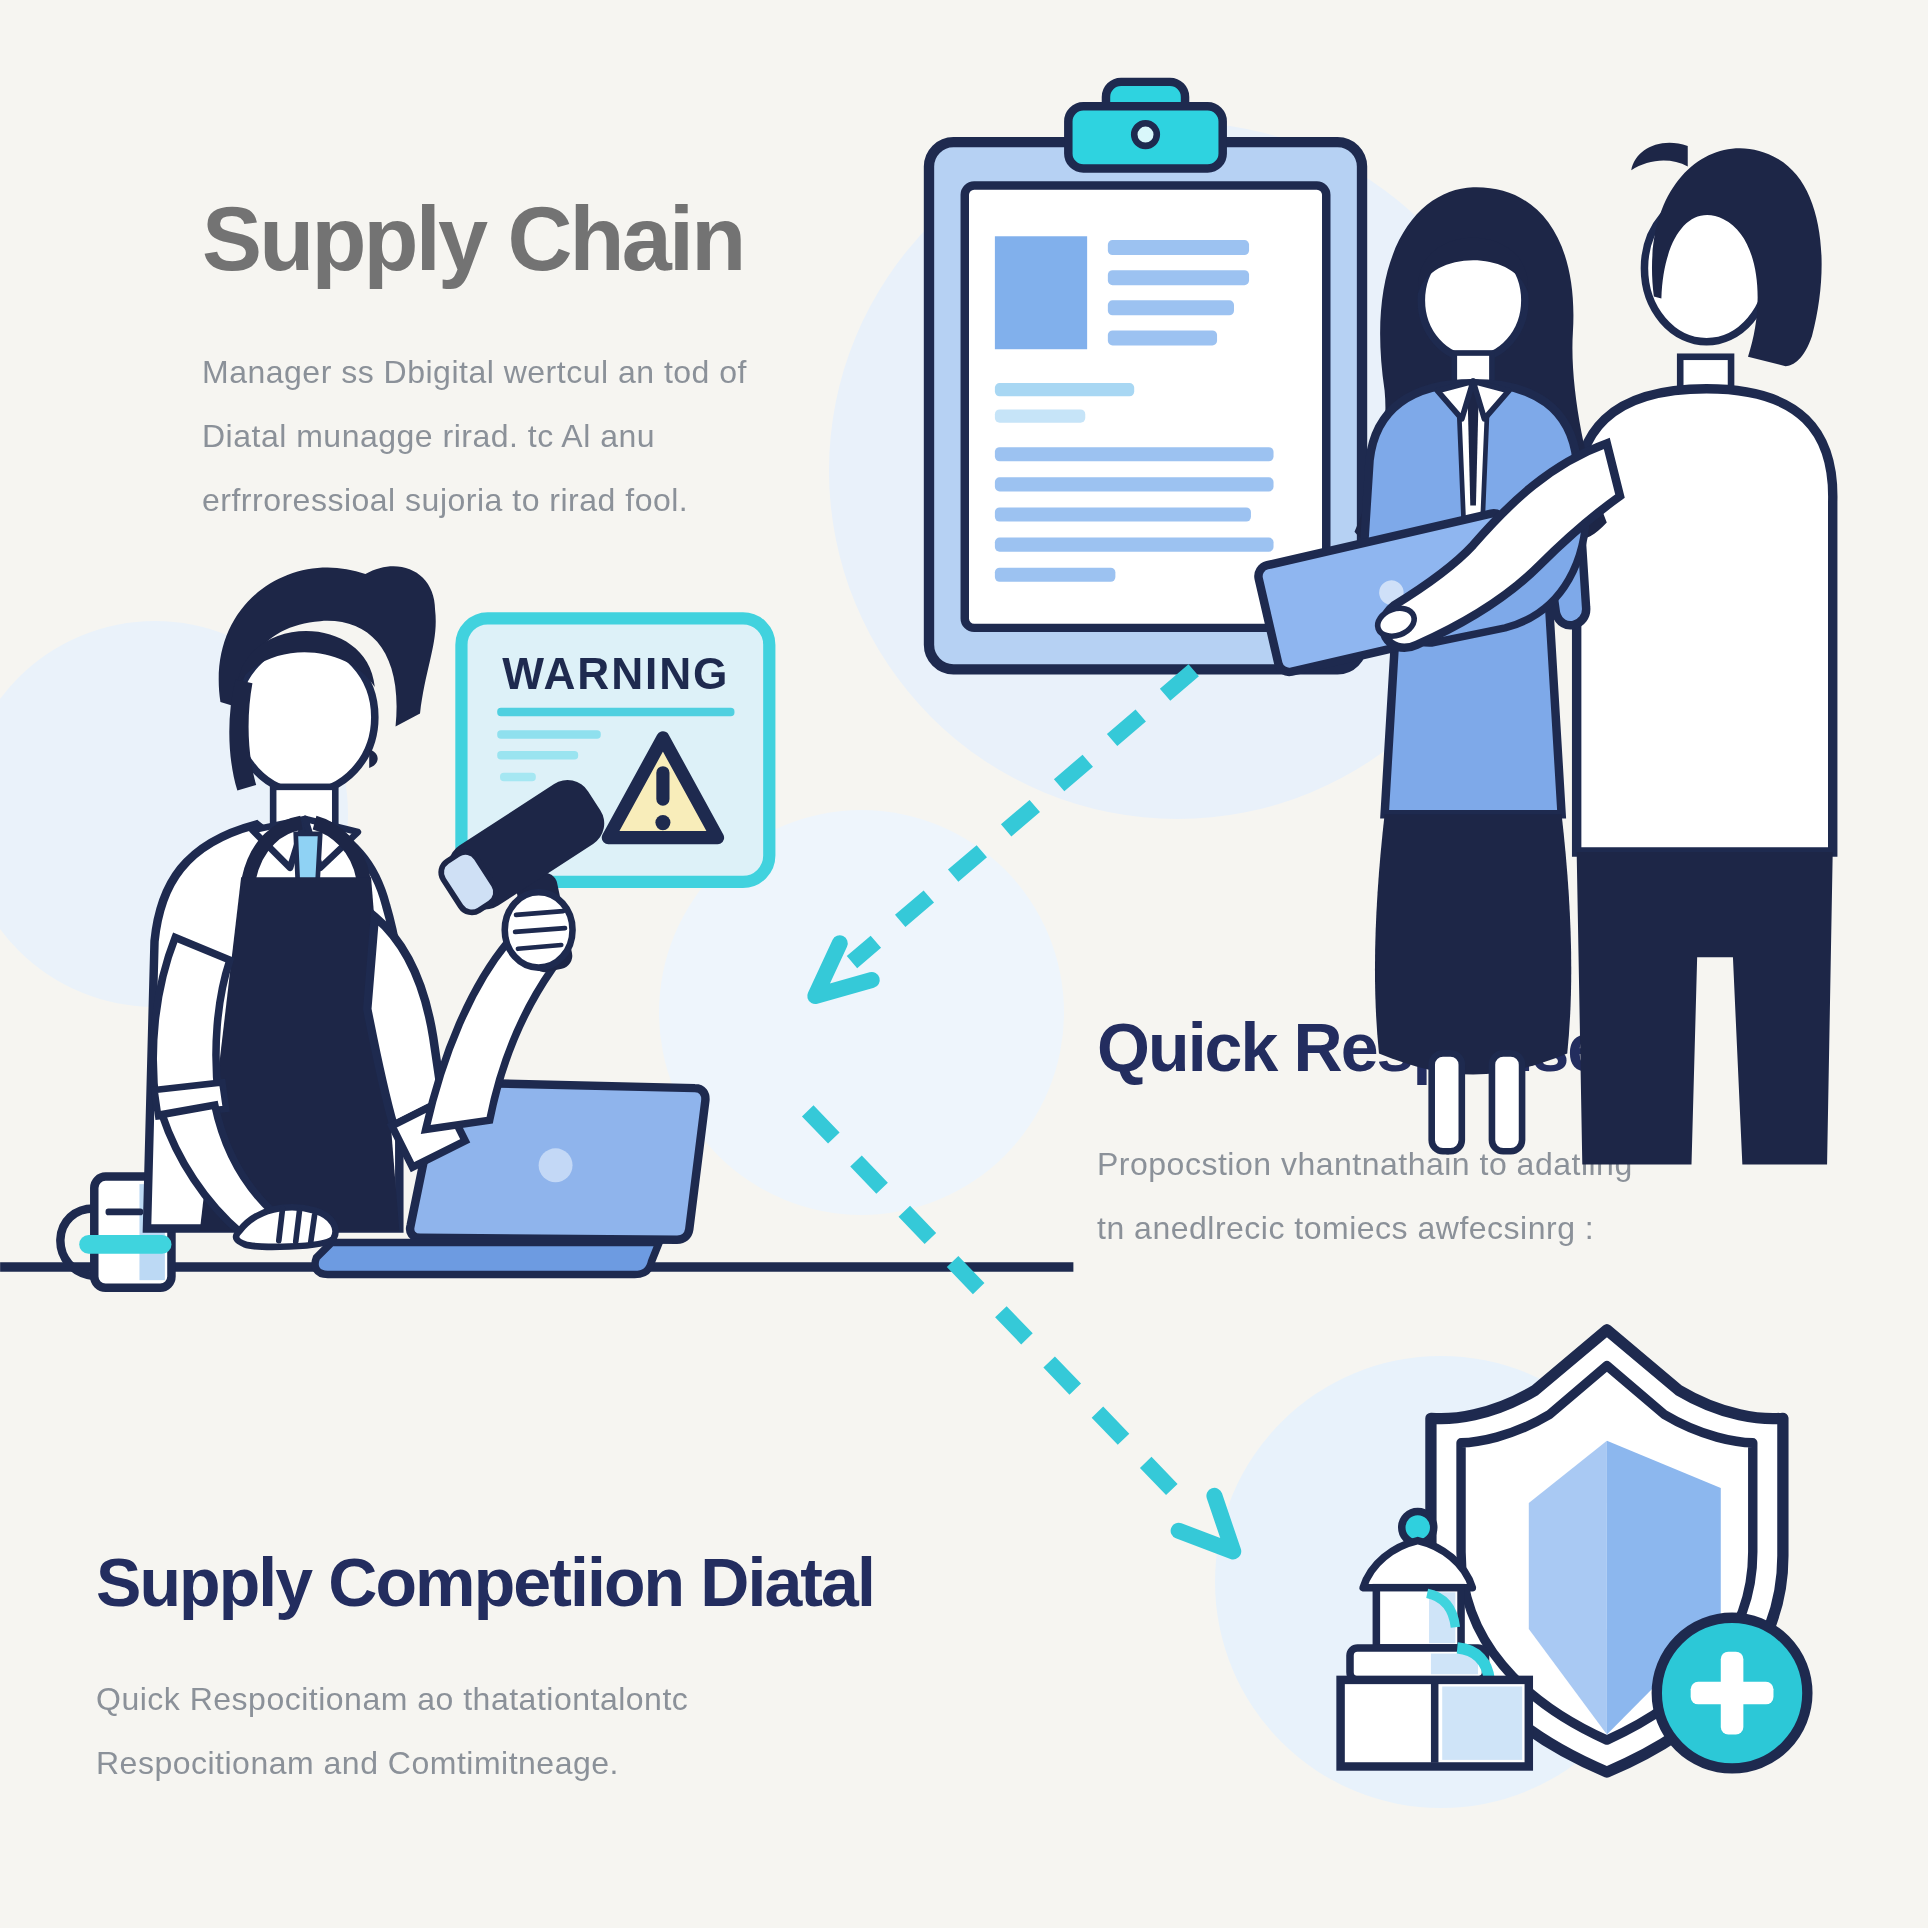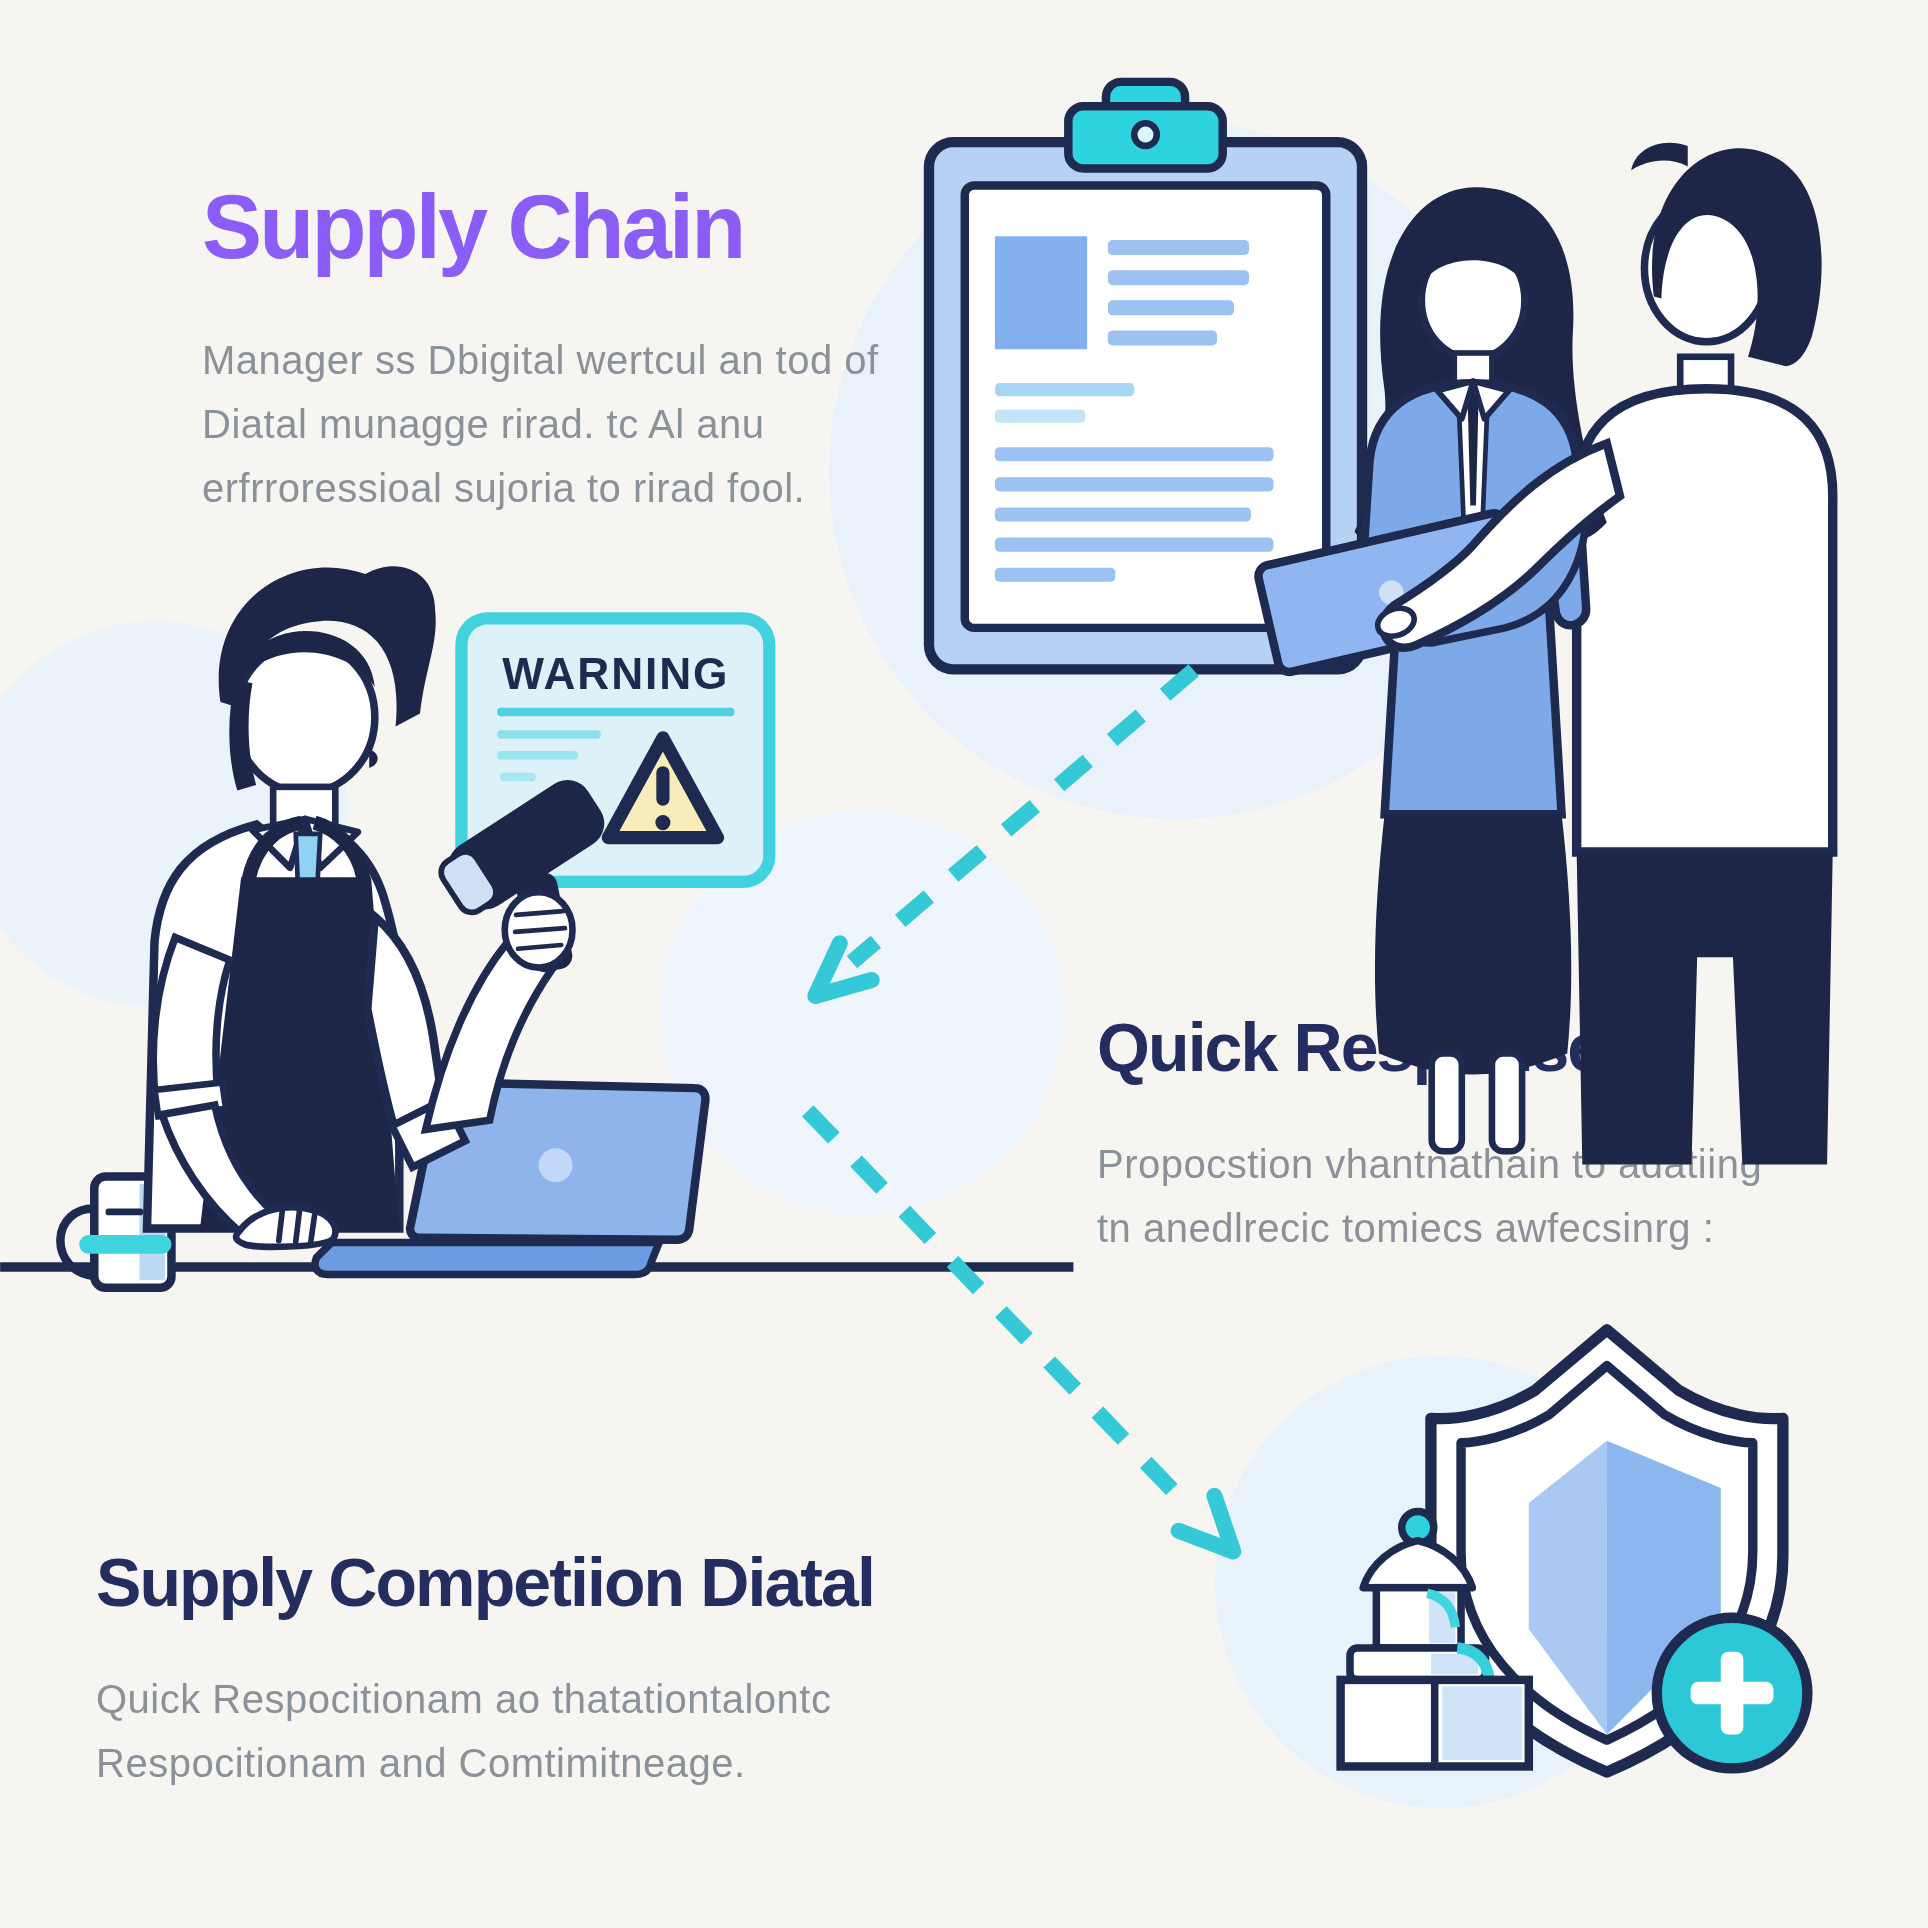--- a/index.html
+++ b/index.html
@@ -3,23 +3,23 @@
 <meta charset="utf-8">
 <style>
   html,body{margin:0;padding:0;}
   body{
     width:1928px;height:1928px;position:relative;overflow:hidden;
     background:#f6f5f1;
     font-family:"Liberation Sans", sans-serif;
   }
   .blob{position:absolute;border-radius:50%;}
   .sec{position:absolute;}
-  .sec h1{margin:4px 0 51px 0;font-size:90px;font-weight:700;color:#8b5cf6;letter-spacing:-2.8px;line-height:1.1;}
+  .sec h1{margin:16px 0 51px 0;font-size:90px;font-weight:700;color:#737373;letter-spacing:-2.8px;line-height:1.1;}
   .sec h2{margin:0 0 47px 0;font-size:68px;font-weight:700;color:#232d5f;letter-spacing:-1.9px;line-height:1.12;}
-  .body-line{font-size:40px;color:#8b9199;line-height:64px;letter-spacing:0.5px;}
+  .body-line{font-size:32px;color:#8b9199;line-height:64px;letter-spacing:0.5px;}
   svg{position:absolute;overflow:visible;}
   .warn-text{font-family:"Liberation Sans",sans-serif;font-weight:700;font-size:47px;fill:#1e2a4f;letter-spacing:2px;}
 </style>
 </head>
 <body>
 
 <div class="blob" style="left:829px;top:122px;width:697px;height:697px;background:#e9f1fa;"></div>
 <div class="blob" style="left:-38px;top:621px;width:386px;height:386px;background:#eaf2fa;"></div>
 <div class="blob" style="left:659px;top:810px;width:405px;height:405px;background:#eef5fc;"></div>
 <div class="blob" style="left:1215px;top:1356px;width:452px;height:452px;background:#e8f2fb;"></div>

